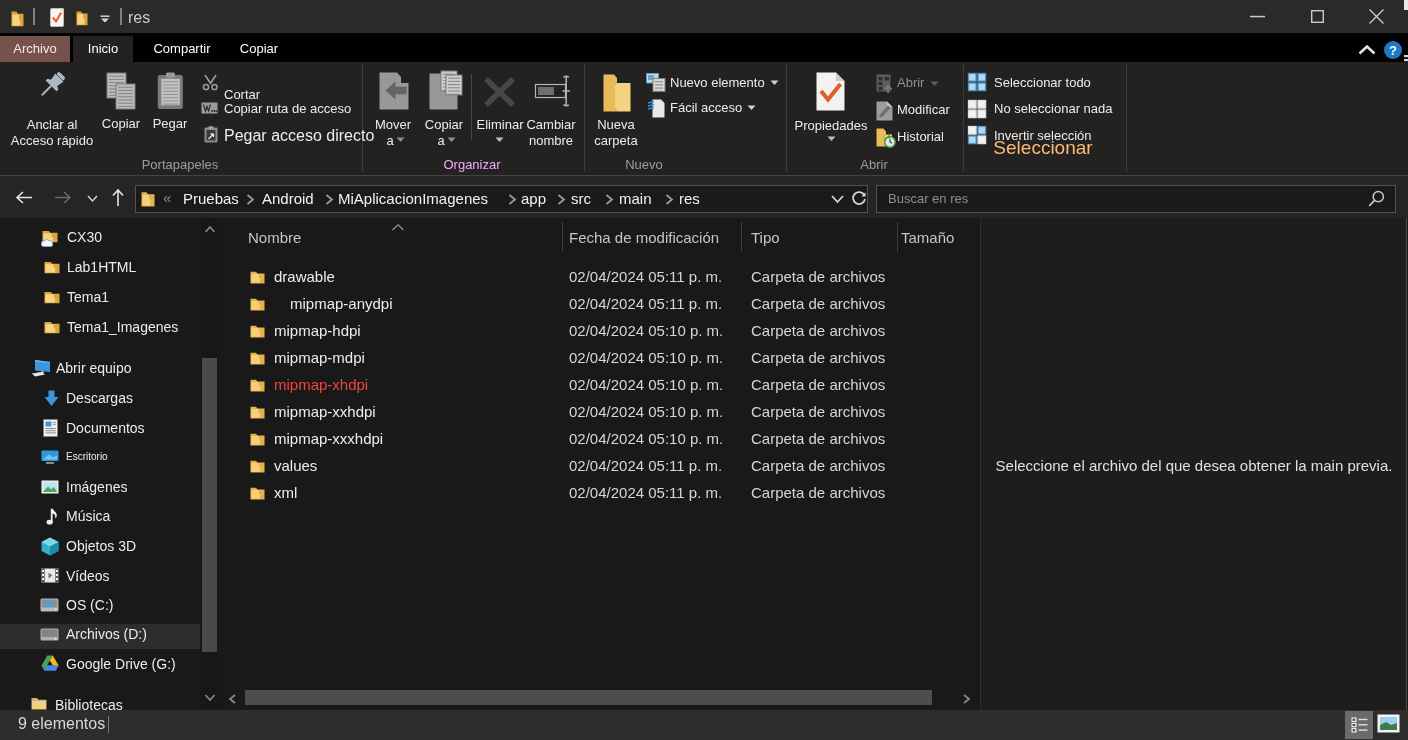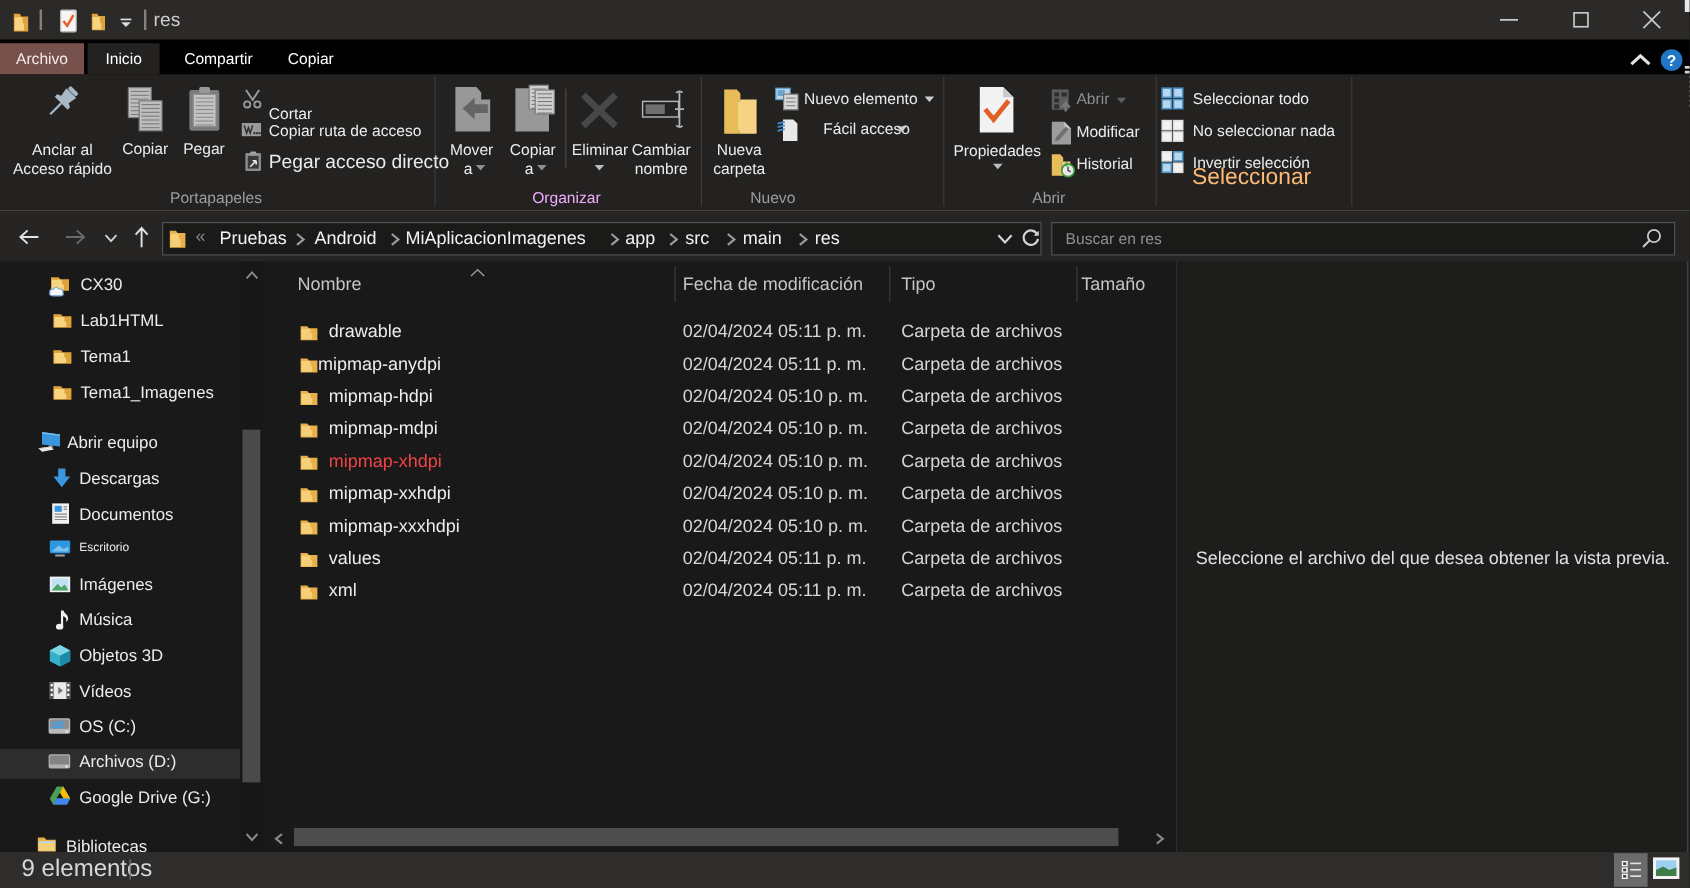--- a/index.html
+++ b/index.html
@@ -202,21 +202,21 @@
     <line x1="9" y1="18.3" x2="17" y2="18.3" stroke="#7e7e7e" stroke-width="0.9"></line>
   </svg>
 <div class="t" style="left:670px;top:75px;font-size:13px">Nuevo elemento</div>
 <svg class="a" style="left:770px;top:80px" width="9" height="6" viewBox="0 0 9 6">
     <path d="M0.5 0.5 L8.5 0.5 L4.5 5 Z" fill="#cfcfcf"></path>
   </svg>
 <svg class="a" style="left:648px;top:99px" width="17" height="19" viewBox="0 0 17 19">
     <path d="M4.5 0.5 L13 0.5 L16.5 4 L16.5 18.5 L4.5 18.5 Z" fill="#e9e9e9"></path>
     <path d="M0 4 L6 2.5 M0 7 L6 5.5 M0 10 L6 8.5" stroke="#3d8edb" stroke-width="1.5"></path>
   </svg>
-<div class="t" style="left:686px;top:100px;font-size:13px">Fácil acceso</div>
+<div class="t" style="left:670px;top:100px;font-size:13px">Fácil acceso</div>
 <svg class="a" style="left:747px;top:105px" width="9" height="6" viewBox="0 0 9 6">
     <path d="M0.5 0.5 L8.5 0.5 L4.5 5 Z" fill="#cfcfcf"></path>
   </svg>
 <svg class="a" style="left:816px;top:72px" width="29" height="39" viewBox="0 0 29 39">
     <path d="M0.5 0.5 L20 0.5 L28.5 9 L28.5 38.5 L0.5 38.5 Z" fill="#f2f2f2"></path>
     <path d="M20 0.5 L20 9 L28.5 9 Z" fill="#c9c9c9"></path>
     <path d="M5 19 L12 27.5 L24.5 12" stroke="#e05f26" stroke-width="4" fill="none"></path>
   </svg>
 <div class="t" style="left:831px;top:118px;transform:translateX(-50%);font-size:13px">Propiedades</div>
 <svg class="a" style="left:827px;top:136px" width="9" height="6" viewBox="0 0 9 6">
@@ -452,21 +452,21 @@
     <path d="M0.5 1.82 L6.0 1.82 L7.5 3.5 L14.5 3.5 L14.5 13.5 L0.5 13.5 Z" fill="#e8b04a"></path>
     <path d="M1.2 3.9200000000000004 L8.7 3.9200000000000004 L8.7 7.0 L10.200000000000001 8.4 L10.200000000000001 12.8 L1.2 12.8 Z" fill="#f6d078"></path>
   </svg>
 <div class="t" style="left:274px;top:269px;color:#ededed">drawable</div>
 <div class="t" style="left:569px;top:269px;color:#d6d6d6">02/04/2024 05:11 p. m.</div>
 <div class="t" style="left:751px;top:269px;color:#d6d6d6">Carpeta de archivos</div>
 <svg class="a" style="left:250px;top:297px" width="15" height="14" viewBox="0 0 15 14">
     <path d="M0.5 1.82 L6.0 1.82 L7.5 3.5 L14.5 3.5 L14.5 13.5 L0.5 13.5 Z" fill="#e8b04a"></path>
     <path d="M1.2 3.9200000000000004 L8.7 3.9200000000000004 L8.7 7.0 L10.200000000000001 8.4 L10.200000000000001 12.8 L1.2 12.8 Z" fill="#f6d078"></path>
   </svg>
-<div class="t" style="left:265px;top:296px;color:#ededed">mipmap-anydpi</div>
+<div class="t" style="left:290px;top:296px;color:#ededed">mipmap-anydpi</div>
 <div class="t" style="left:569px;top:296px;color:#d6d6d6">02/04/2024 05:11 p. m.</div>
 <div class="t" style="left:751px;top:296px;color:#d6d6d6">Carpeta de archivos</div>
 <svg class="a" style="left:250px;top:324px" width="15" height="14" viewBox="0 0 15 14">
     <path d="M0.5 1.82 L6.0 1.82 L7.5 3.5 L14.5 3.5 L14.5 13.5 L0.5 13.5 Z" fill="#e8b04a"></path>
     <path d="M1.2 3.9200000000000004 L8.7 3.9200000000000004 L8.7 7.0 L10.200000000000001 8.4 L10.200000000000001 12.8 L1.2 12.8 Z" fill="#f6d078"></path>
   </svg>
 <div class="t" style="left:274px;top:323px;color:#ededed">mipmap-hdpi</div>
 <div class="t" style="left:569px;top:323px;color:#d6d6d6">02/04/2024 05:10 p. m.</div>
 <div class="t" style="left:751px;top:323px;color:#d6d6d6">Carpeta de archivos</div>
 <svg class="a" style="left:250px;top:351px" width="15" height="14" viewBox="0 0 15 14">
@@ -513,23 +513,23 @@
 <div class="t" style="left:751px;top:485px;color:#d6d6d6">Carpeta de archivos</div>
 <svg class="a" style="left:228px;top:694px" width="8" height="10" viewBox="0 0 8 10">
     <path d="M7 1 L2 5 L7 9" stroke="#8a8a8a" stroke-width="1.8" fill="none"></path>
   </svg>
 <div class="a" style="left:245px;top:690px;width:687px;height:15px;background:#4d4d4d"></div>
 <svg class="a" style="left:963px;top:694px" width="8" height="10" viewBox="0 0 8 10">
     <path d="M1 1 L6 5 L1 9" stroke="#8a8a8a" stroke-width="1.8" fill="none"></path>
   </svg>
 <div class="a" style="left:980px;top:218px;width:1px;height:492px;background:#2f2f2f"></div>
 <div class="a" style="left:981px;top:218px;width:423px;height:492px;background:#1d1d1c"></div>
-<div class="t" style="left:1194px;top:458px;transform:translateX(-50%);color:#e0e0e0">Seleccione el archivo del que desea obtener la vista previa.</div>
+<div class="t" style="left:1194px;top:458px;transform:translateX(-50%);color:#e0e0e0">Seleccione el archivo del que desea obtener la main previa.</div>
 <div class="a" style="left:0px;top:710px;width:1408px;height:30px;background:#2e2d2c"></div>
-<div class="t" style="left:18px;top:716px;color:#d8d8d8;font-size:20px">9 elementos</div>
+<div class="t" style="left:18px;top:716px;color:#d8d8d8;font-size:16px">9 elementos</div>
 <div class="a" style="left:108px;top:716px;width:1px;height:17px;background:#777"></div>
 <div class="a" style="left:1345px;top:711px;width:28px;height:28px;background:#6b6b6b"></div>
 <svg class="a" style="left:1351px;top:717px" width="17" height="16" viewBox="0 0 17 16">
     <rect x="0.5" y="0.5" width="5" height="4.4" fill="#f5f5f5"></rect>
     <rect x="0.5" y="5.8" width="5" height="4.4" fill="#f5f5f5"></rect>
     <rect x="0.5" y="11.1" width="5" height="4.4" fill="#f5f5f5"></rect>
     <rect x="7.5" y="1.8" width="9" height="1.4" fill="#e0e0e0"></rect>
     <rect x="7.5" y="7.1" width="9" height="1.4" fill="#e0e0e0"></rect>
     <rect x="7.5" y="12.4" width="9" height="1.4" fill="#e0e0e0"></rect>
     <rect x="1.6" y="1.6" width="2.6" height="2.2" fill="#444"></rect>

